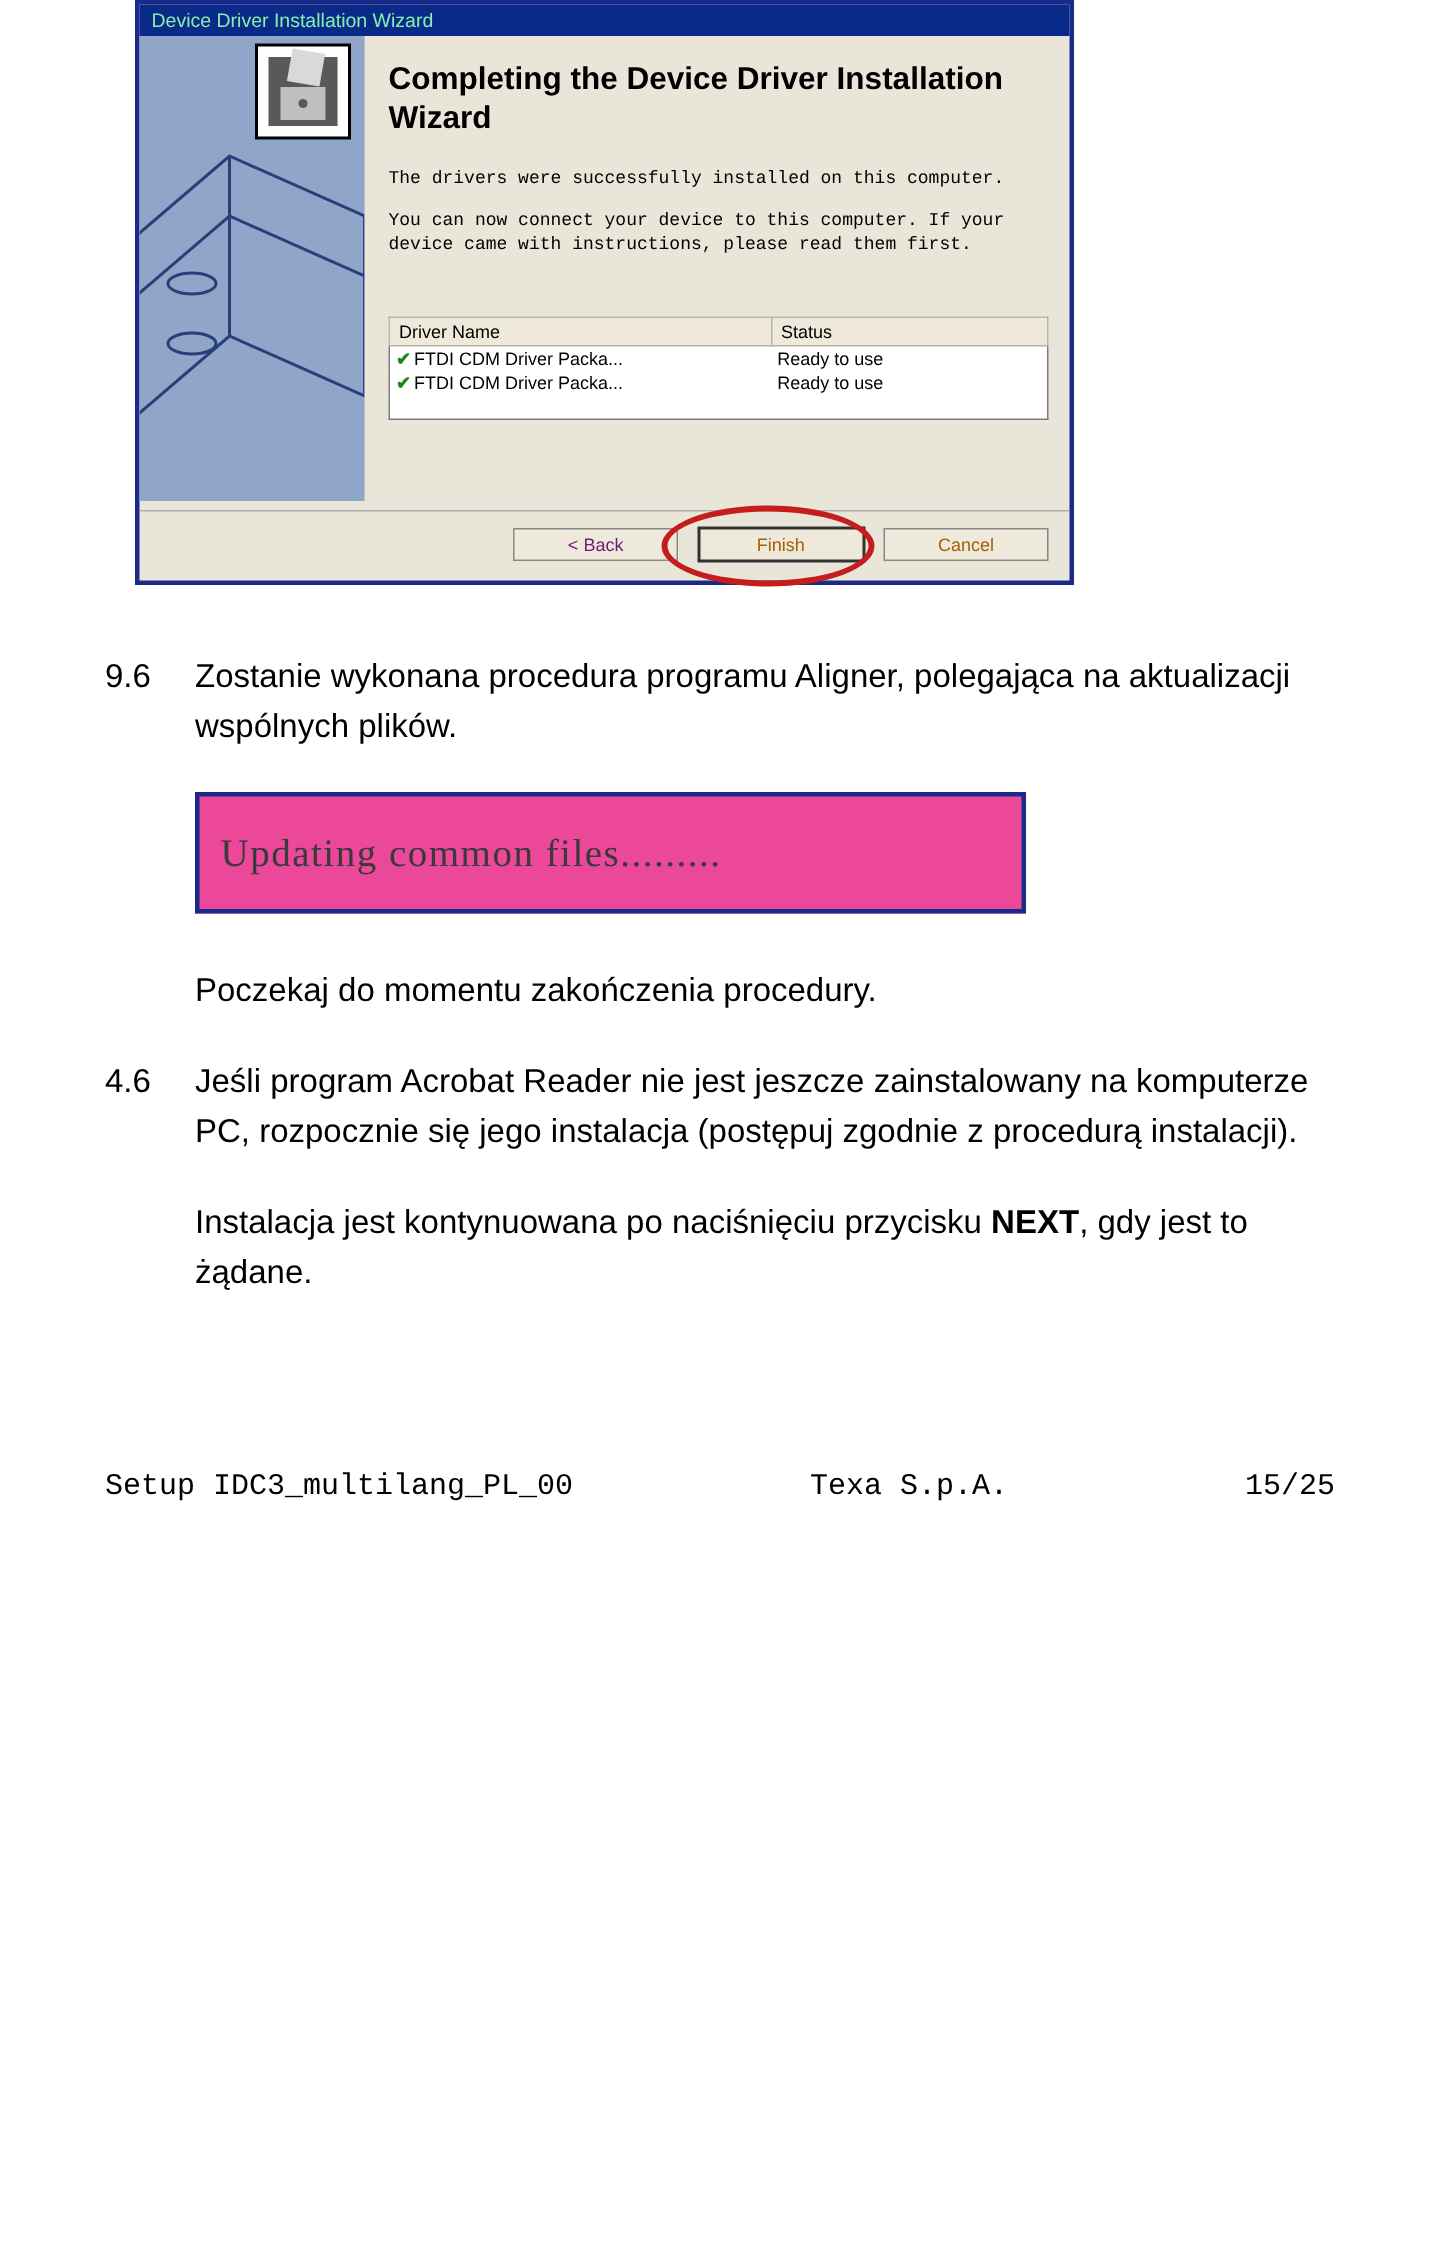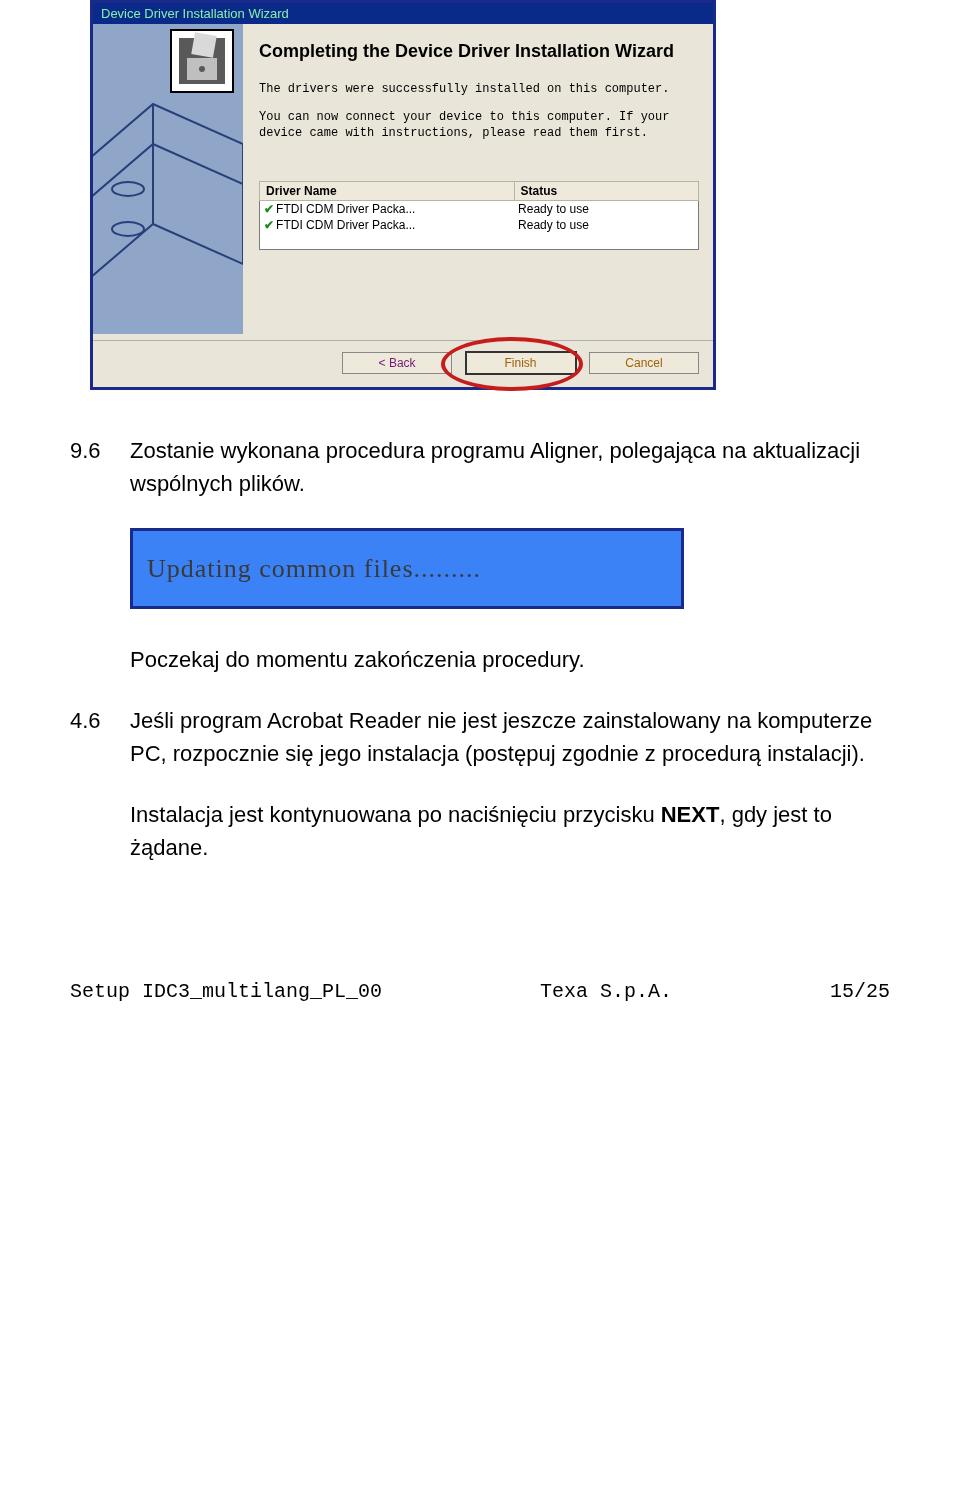--- a/index.html
+++ b/index.html
@@ -39,37 +39,37 @@
   }
   .wiz-left svg { display:block; }
   .wiz-right {
     flex: 1;
     padding: 12px 14px 4px 16px;
     font-family: Tahoma, Arial, sans-serif;
     font-size: 12px;
     color: #000;
   }
   .wiz-heading {
-    font-size: 18px;
+    font-size: 21px;
     font-weight: bold;
     margin: 4px 0 18px 0;
     line-height: 1.25;
   }
   .wiz-text { margin: 0 0 12px 0; line-height: 1.35; font-family: Liberation Mono, monospace; }
   .drv-table {
     border: 1px solid #7a7a7a;
     background: #fff;
     margin-top: 40px;
     width: 100%;
     font-size: 12px;
     border-collapse: collapse;
   }
   .drv-table th {
     text-align: left;
-    font-weight: bold;
+    font-weight: normal;
     background: #eee9da;
     border: 1px solid #b5b5a6;
     padding: 2px 6px;
   }
   .drv-table td {
     padding: 1px 4px;
     border: 0;
   }
   .chk {
     color: #1a8a1a;
@@ -121,21 +121,21 @@
     margin-bottom: 28px;
   }
   .num {
     width: 60px;
     flex-shrink: 0;
   }
   .updating-frame {
     border: 3px solid #1a2a8a;
     margin: 10px 0 34px 60px;
     width: 520px;
-    background: #3b82f6;
+    background: #ec4899;
     padding: 18px 14px 18px 14px;
     font-family: "Times New Roman", serif;
     font-size: 26px;
     color: #3a3a3a;
     letter-spacing: 1px;
   }
   .indent-text { margin-left: 60px; margin-bottom: 28px; }
   .bold { font-weight: bold; text-align: right; }
   .footer {
     display: flex;

